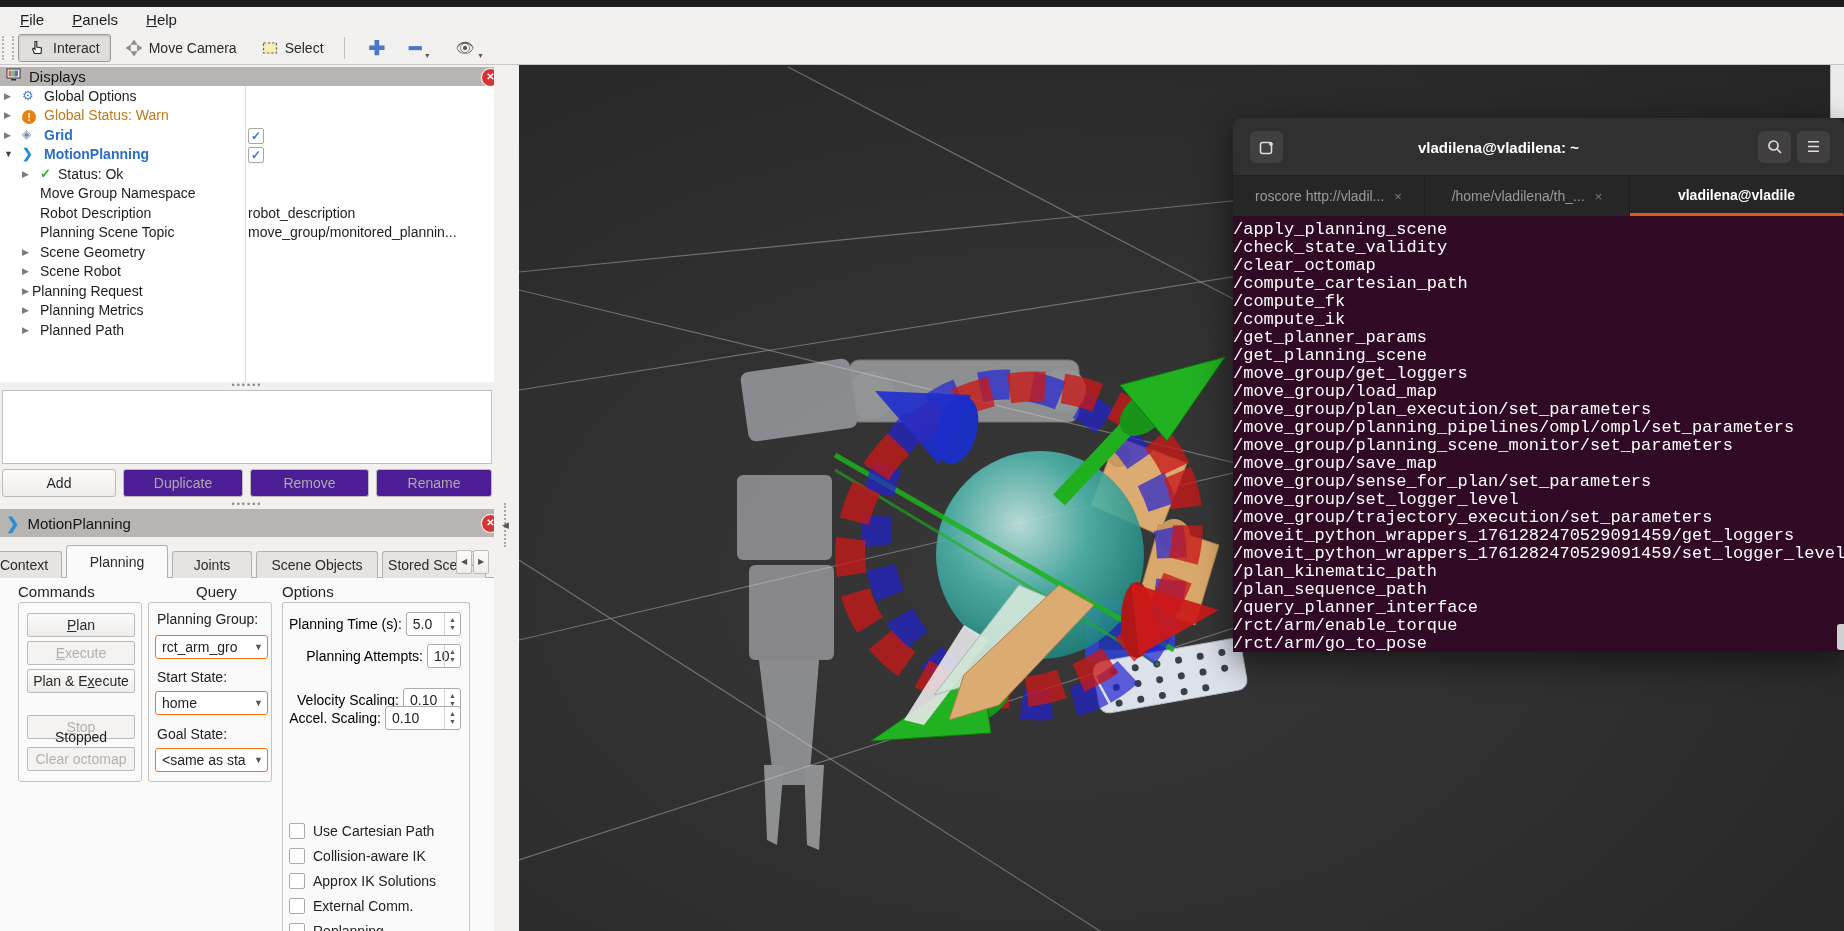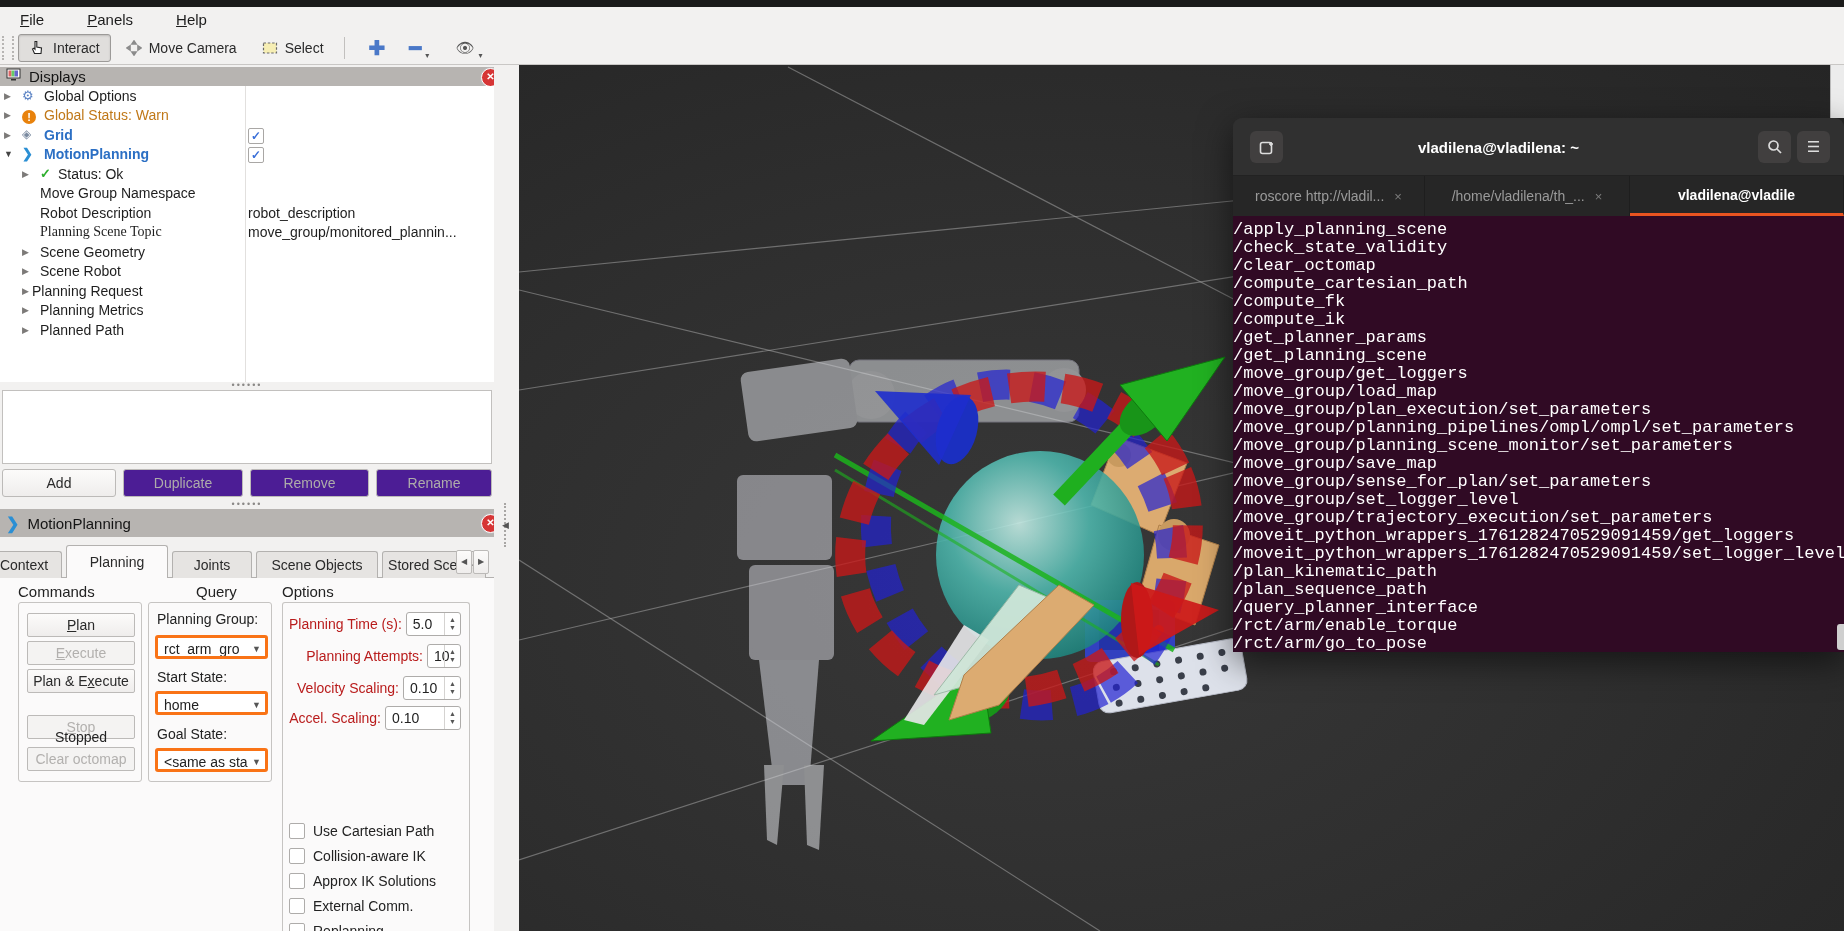--- a/index.html
+++ b/index.html
@@ -4,21 +4,21 @@
 <style>
   html,body{margin:0;padding:0;background:#111;}
   #app{position:relative;width:1844px;height:931px;overflow:hidden;
        font-family:"Liberation Sans",sans-serif;background:#f2f1f0;
        -webkit-font-smoothing:antialiased;}
   .abs{position:absolute;}
   u{text-decoration:underline;}
 
   
   .topstrip{left:0;top:0;width:1844px;height:7px;background:#1b1b1b;}
-  .menubar{left:0;top:7px;width:1844px;height:25px;background:#f2f1f0;display:flex;align-items:center;gap:19px;padding-left:8px;box-sizing:border-box;}
+  .menubar{left:0;top:7px;width:1844px;height:25px;background:#f2f1f0;display:flex;align-items:center;gap:4px;padding-left:8px;box-sizing:border-box;}
   .menu-item{font-size:15px;color:#1c1c1c;padding:2px 12px;}
   .toolbar{left:0;top:32px;width:1844px;height:33px;background:#f2f1f0;border-bottom:1px solid #c9c7c5;display:flex;align-items:center;box-sizing:border-box;}
   .tb-handle{width:8px;height:24px;margin-left:2px;border-left:2px dotted #b7b5b3;border-right:2px dotted #b7b5b3;}
   .tb-btn{display:flex;align-items:center;gap:6px;font-size:14px;color:#2a2a2a;padding:4px 10px;border-radius:3px;margin-left:4px;}
   .tb-btn.pressed{background:#e0dedc;border:1px solid #9c9a98;box-shadow:inset 0 1px 2px rgba(0,0,0,.15);}
   .tb-sep{width:1px;height:22px;background:#c2c0be;margin:0 10px;}
   .tb-ico{width:18px;height:18px;display:inline-flex;align-items:center;justify-content:center;}
   .plus-ico{color:#4a78c8;font-size:20px;font-weight:bold;}
   .minus-ico{color:#4a78c8;font-size:20px;font-weight:bold;}
   .eye-ico{font-size:15px;color:#555;}
@@ -59,24 +59,24 @@
   .tabscroll{position:absolute;bottom:4px;width:16px;height:24px;background:linear-gradient(#fcfbfa,#efedec);border:1px solid #bcbab8;border-radius:2px;font-size:8px;color:#555;text-align:center;line-height:22px;box-sizing:border-box;}
 
   
   .mp-content{left:0;top:513px;width:494px;height:418px;background:#fbfafa;}
   .grp-label{position:absolute;font-size:15px;color:#222;}
   .grp-box{position:absolute;border:1px solid #c6c4c2;border-radius:3px;box-sizing:border-box;}
   .cmd-btn{position:absolute;left:8px;width:108px;height:24px;background:linear-gradient(#fcfbfa,#efedec);border:1px solid #bcbab8;border-radius:2px;font-size:14px;color:#2a2a2a;text-align:center;line-height:22px;box-sizing:border-box;}
   .cmd-btn.disabled{color:#b2b0ae;background:#f4f3f2;}
   .cmd-status{position:absolute;left:0;width:124px;text-align:center;font-size:14px;color:#222;}
   .q-label{position:absolute;left:8px;font-size:14px;color:#222;white-space:nowrap;}
-  .combo{position:absolute;left:6px;width:113px;height:24px;background:#fff;border:3px solid #f97316;border-radius:3px;box-sizing:border-box;font-size:14px;color:#222;line-height:22px;padding-left:6px;overflow:hidden;white-space:nowrap;}
+  .combo{position:absolute;left:6px;width:113px;height:24px;background:#fff;border:1px solid #f97316;border-radius:3px;box-sizing:border-box;font-size:14px;color:#222;line-height:22px;padding-left:6px;overflow:hidden;white-space:nowrap;}
   .combo .arr{position:absolute;right:4px;top:0;font-size:9px;color:#555;line-height:22px;}
   .opt-row{position:absolute;right:8px;display:flex;align-items:center;justify-content:flex-end;gap:4px;height:26px;}
-  .opt-label{font-size:14px;color:#b91c1c;white-space:nowrap;}
+  .opt-label{font-size:14px;color:#000000;white-space:nowrap;}
   .spin{position:relative;height:24px;background:#fff;border:1px solid #aeacaa;border-radius:3px;box-sizing:border-box;font-size:14px;color:#222;line-height:22px;padding-left:6px;}
   .spin .arrows{position:absolute;right:0;top:0;width:15px;height:100%;border-left:1px solid #d5d3d1;display:flex;flex-direction:column;align-items:center;justify-content:center;font-size:7px;color:#555;line-height:8px;}
   .chk-row{position:absolute;left:6px;display:flex;gap:8px;height:20px;}
   .chk-box{width:14px;height:14px;background:#fff;border:1px solid #aeacaa;border-radius:2px;}
   .chk-label{font-size:14px;color:#222;white-space:nowrap;}
 
   
   .docksep{left:494px;top:65px;width:25px;height:866px;background:#f2f1f0;}
   .docksep .dots{position:absolute;left:10px;top:438px;height:44px;border-left:2px dotted #a8a6a4;}
   .docksep .collapse{position:absolute;left:8px;top:455px;font-size:9px;color:#555;}
@@ -207,21 +207,21 @@
       <div class="trow" style="top:99px;">
         <span class="tlabel" style="left:40px;">Move Group Namespace</span>
       </div>
 
       <div class="trow" style="top:119px;">
         <span class="tlabel" style="left:40px;">Robot Description</span>
         <span class="tvalue">robot_description</span>
       </div>
 
       <div class="trow" style="top:138px;">
-        <span class="tlabel" style="left:40px;font-family:Liberation Serif, serif;">Planning Scene Topic</span>
+        <span class="tlabel" style="left:40px;">Planning Scene Topic</span>
         <span class="tvalue">move_group/monitored_plannin...</span>
       </div>
 
       <div class="trow" style="top:158px;">
         <span class="texp" style="left:22px;">▶</span>
         <span class="tlabel" style="left:40px;">Scene Geometry</span>
       </div>
 
       <div class="trow" style="top:177px;">
         <span class="texp" style="left:22px;">▶</span>
@@ -298,21 +298,21 @@
       <span class="grp-label" style="left:282px;top:5px;">Options</span>
       <div class="grp-box" style="left:282px;top:24px;width:188px;height:394px;border-bottom:none;">
         <div class="opt-row" style="top:8px;width:172px;">
           <span class="opt-label">Planning Time (s):</span>
           <span class="spin" style="width:64px;"><span>5.0</span><span class="arrows">▲<br>▼</span></span>
         </div>
         <div class="opt-row" style="top:40px;width:172px;">
           <span class="opt-label">Planning Attempts:</span>
           <span class="spin" style="width:34px;"><span>10</span><span class="arrows">▲<br>▼</span></span>
         </div>
-        <div class="opt-row" style="top:72px;width:172px;margin-left:25px;">
+        <div class="opt-row" style="top:84px;width:172px;margin-left:25px;">
           <span class="opt-label">Velocity Scaling:</span>
           <span class="spin" style="width:58px;"><span>0.10</span><span class="arrows">▲<br>▼</span></span>
         </div>
         <div class="opt-row" style="top:102px;width:172px;">
           <span class="opt-label">Accel. Scaling:</span>
           <span class="spin" style="width:76px;"><span>0.10</span><span class="arrows">▲<br>▼</span></span>
         </div>
         <div class="chk-row" style="top:220px;">
           <span class="chk-box"></span>
           <span class="chk-label">Use Cartesian Path</span>

